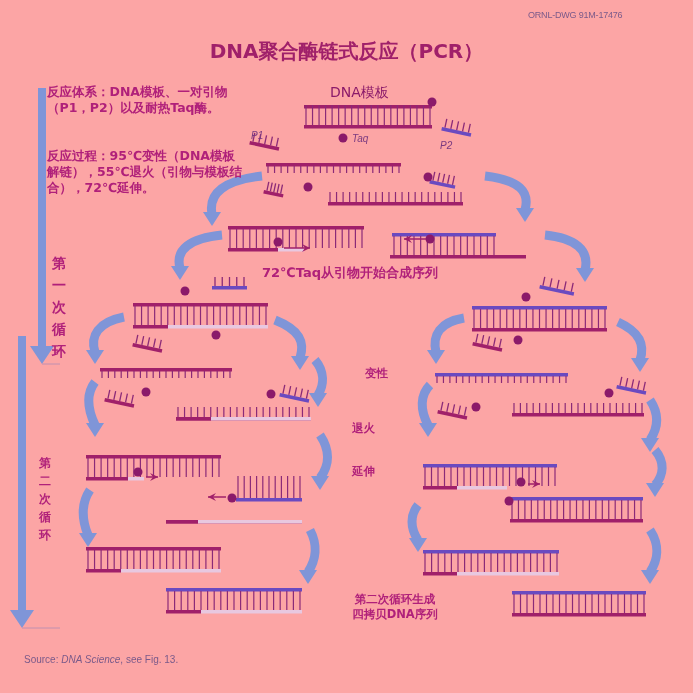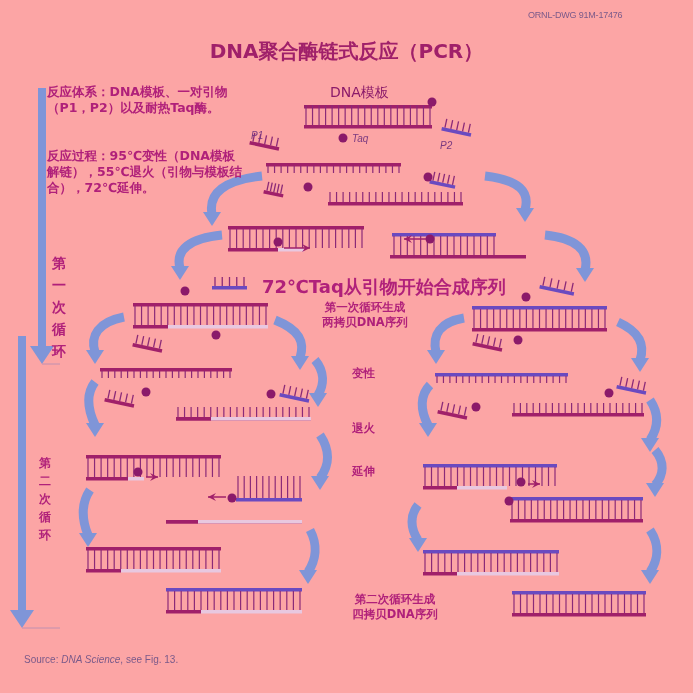--- a/index.html
+++ b/index.html
@@ -795,28 +795,24 @@
   </svg>
 
   <div class="abs side-text info1">反应体系：DNA模板、一对引物（P1，P2）以及耐热Taq酶。</div>
   <div class="abs side-text info2">反应过程：95℃变性（DNA模板解链），55℃退火（引物与模板结合），72℃延伸。</div>
 
   <div class="abs lbl-dna" style="left:330px; top:84px;">DNA模板</div>
   <div class="abs small" style="left:251px; top:130px;">P1</div>
   <div class="abs small" style="left:424px; top:140px;margin-left:16px;">P2</div>
   <div class="abs small italic" style="left:352px; top:133px;text-align:center;">Taq</div>
 
-  <div class="abs lbl" style="left:262px; top:264px; font-size:18px;margin-top:11px;">72℃Taq从引物开始合成序列</div>
-
-  <div class="abs lbl lbl-c" style="left:305px; top:300px; width:120px;">
-    <div>第一次循环生成</div>
-    <div>两拷贝DNA序列</div>
-  </div>
-
-  <div class="abs lbl" style="left:352px; top:366px;">变性</div>
+  <div class="abs lbl" style="left:262px; top:264px; font-size:13px;">72℃Taq从引物开始合成序列</div>
+
+
+  <div class="abs lbl" style="left:365px; top:366px;">变性</div>
   <div class="abs lbl" style="left:352px; top:421px;text-align:center;">退火</div>
   <div class="abs lbl" style="left:352px; top:464px;">延伸</div>
 
   <div class="abs lbl lbl-c" style="left:335px; top:592px; width:120px;text-align:center;">
     <div>第二次循环生成</div>
     <div>四拷贝DNA序列</div>
   </div>
 
   <div class="abs vlabel" style="left:50px; top:252px;">
     <div>第</div>

